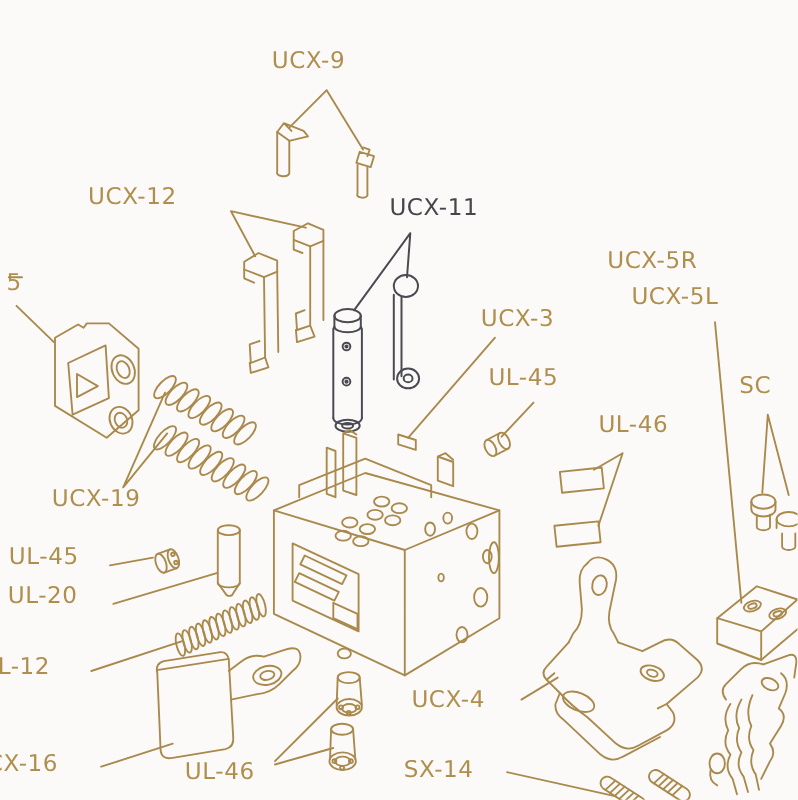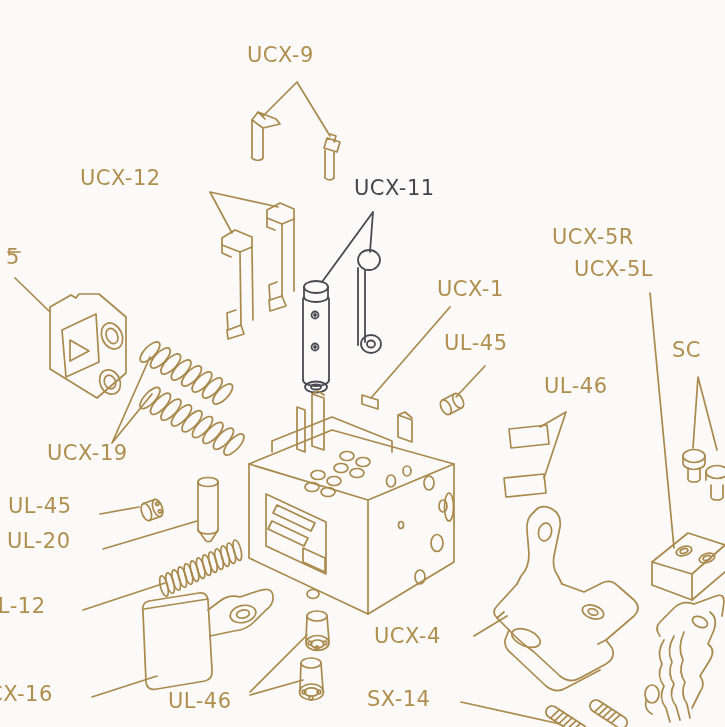--- a/index.html
+++ b/index.html
@@ -262,21 +262,21 @@
   </g>
 </svg>
 
 <div class="lbl" style="left:6px;top:247px">5</div>
 <div class="lbl" style="left:247px;top:45px">UCX-9</div>
 <div class="lbl" style="left:80px;top:168px">UCX-12</div>
 <div class="lbl dark" style="left:354px;top:178px">UCX-11</div>
 <div class="lbl" style="left:552px;top:227px">UCX-5R</div>
 <div class="lbl" style="left:574px;top:259px">UCX-5L</div>
 <div class="lbl" style="left:672px;top:340px">SC</div>
-<div class="lbl" style="left:437px;top:279px">UCX-1</div>
+<div class="lbl" style="left:437px;top:279px">UCX-3</div>
 <div class="lbl" style="left:444px;top:333px">UL-45</div>
 <div class="lbl" style="left:544px;top:376px">UL-46</div>
 <div class="lbl" style="left:47px;top:443px">UCX-19</div>
 <div class="lbl" style="left:8px;top:496px">UL-45</div>
 <div class="lbl" style="left:7px;top:531px">UL-20</div>
 <div class="lbl" style="left:-18px;top:596px">UL-12</div>
 <div class="lbl" style="left:-12px;top:684px">CX-16</div>
 <div class="lbl" style="left:168px;top:691px">UL-46</div>
 <div class="lbl" style="left:374px;top:626px">UCX-4</div>
 <div class="lbl" style="left:367px;top:689px">SX-14</div>

